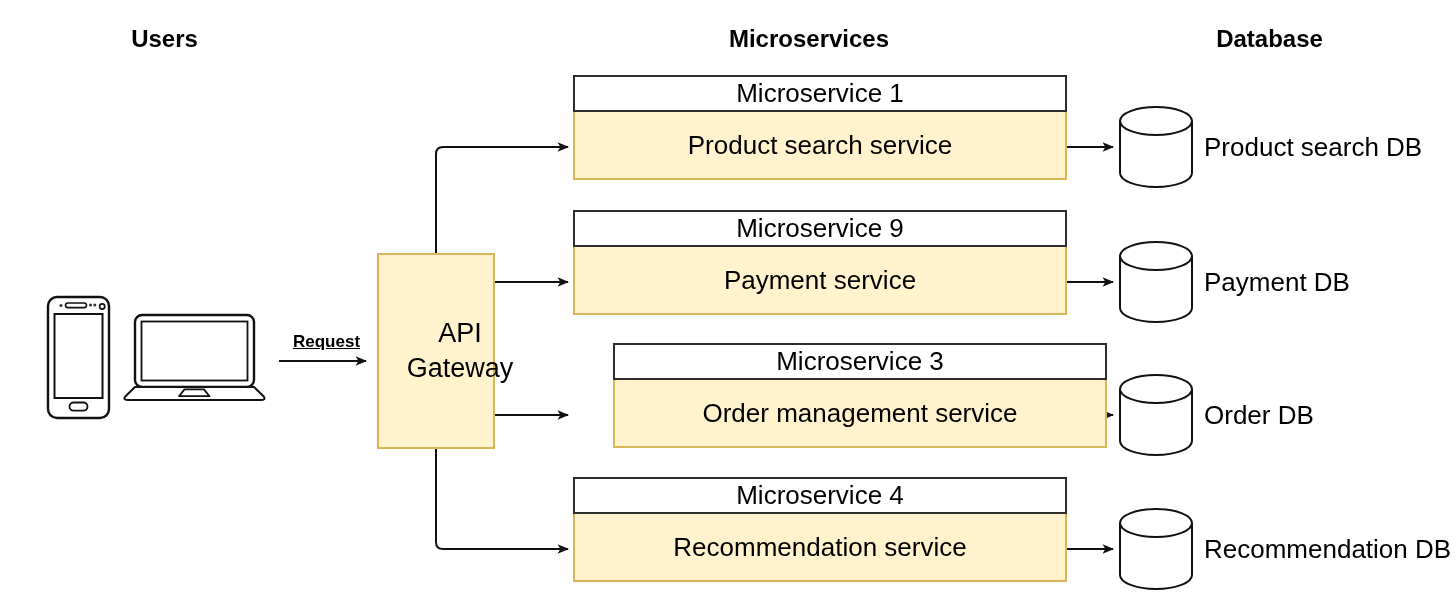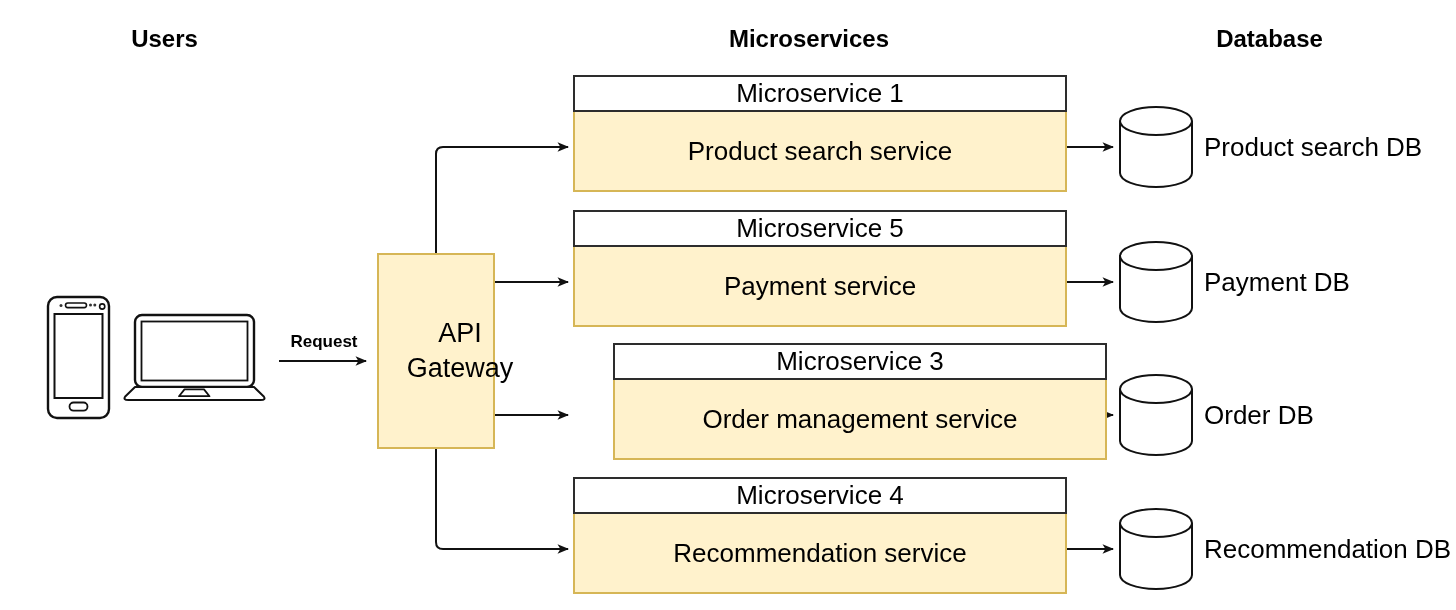--- a/index.html
+++ b/index.html
@@ -4,32 +4,32 @@
 <style>
   html,body{margin:0;padding:0;background:#fff;}
   .canvas{position:relative;width:1456px;height:610px;overflow:hidden;
           background:var(--background,#ffffff);color:var(--text,#000);
           font-family:"Liberation Sans",sans-serif;margin-left:32px;}
   svg.layer{position:absolute;left:0;top:0;}
   .hdr{position:absolute;font-weight:bold;font-size:24px;text-align:center;}
   .hdr-users{left:40px;top:25px;width:185px;}
   .hdr-ms{left:637px;top:25px;width:280px;}
   .hdr-db{left:1105px;top:25px;width:265px;}
-  .req-label{position:absolute;left:244px;top:332px;width:96px;text-align:center;
-             font-weight:bold;font-size:17px;}
+  .req-label{position:absolute;left:261px;top:332px;width:96px;text-align:left;
+             font-weight:bold;font-size:17px;text-decoration:underline;}
   .gw{position:absolute;left:345px;top:253px;width:118px;height:196px;box-sizing:border-box;
       background:var(--node-fill,#FFF2CC);border:2px solid var(--node-border,#D6B656);
       display:flex;flex-direction:column;align-items:center;justify-content:center;
       font-size:27px;line-height:35px;padding-left:48px;}
   .ms{position:absolute;left:541px;width:494px;}
   .ms-t1{top:75px;} .ms-t2{top:210px;} .ms-t3{top:343px;padding-left:40px;} .ms-t4{top:477px;}
   .ms-title{box-sizing:border-box;height:37px;background:var(--title-fill,#fff);
             border:2px solid var(--title-border,#2d2d2d);
             display:flex;align-items:center;justify-content:center;font-size:26px;}
-  .ms-body{box-sizing:border-box;height:80px;background:var(--node-fill,#FFF2CC);
+  .ms-body{box-sizing:border-box;height:68px;background:var(--node-fill,#FFF2CC);
            border:2px solid var(--node-border,#D6B656);border-top:none;
            display:flex;align-items:center;justify-content:center;font-size:26px;}
   .dblabel{position:absolute;left:1172px;height:34px;display:flex;align-items:center;
            font-size:26px;white-space:nowrap;}
   .db-1{top:130px;} .db-2{top:265px;} .db-3{top:398px;} .db-4{top:532px;}
   .conn{fill:none;stroke:var(--connector,#111);stroke-width:2;}
   .shape{fill:#ffffff;stroke:var(--connector,#111);}
 </style>
 </head>
 <body>
@@ -100,21 +100,21 @@
   <div class="gw">
     <span>API</span>
     <span>Gateway</span>
   </div>
 
   <div class="ms ms-t1">
     <div class="ms-title">Microservice 1</div>
     <div class="ms-body">Product search service</div>
   </div>
   <div class="ms ms-t2">
-    <div class="ms-title">Microservice 5</div>
+    <div class="ms-title">Microservice 9</div>
     <div class="ms-body">Payment service</div>
   </div>
   <div class="ms ms-t3">
     <div class="ms-title">Microservice 3</div>
     <div class="ms-body">Order management service</div>
   </div>
   <div class="ms ms-t4">
     <div class="ms-title">Microservice 4</div>
     <div class="ms-body">Recommendation service</div>
   </div>

